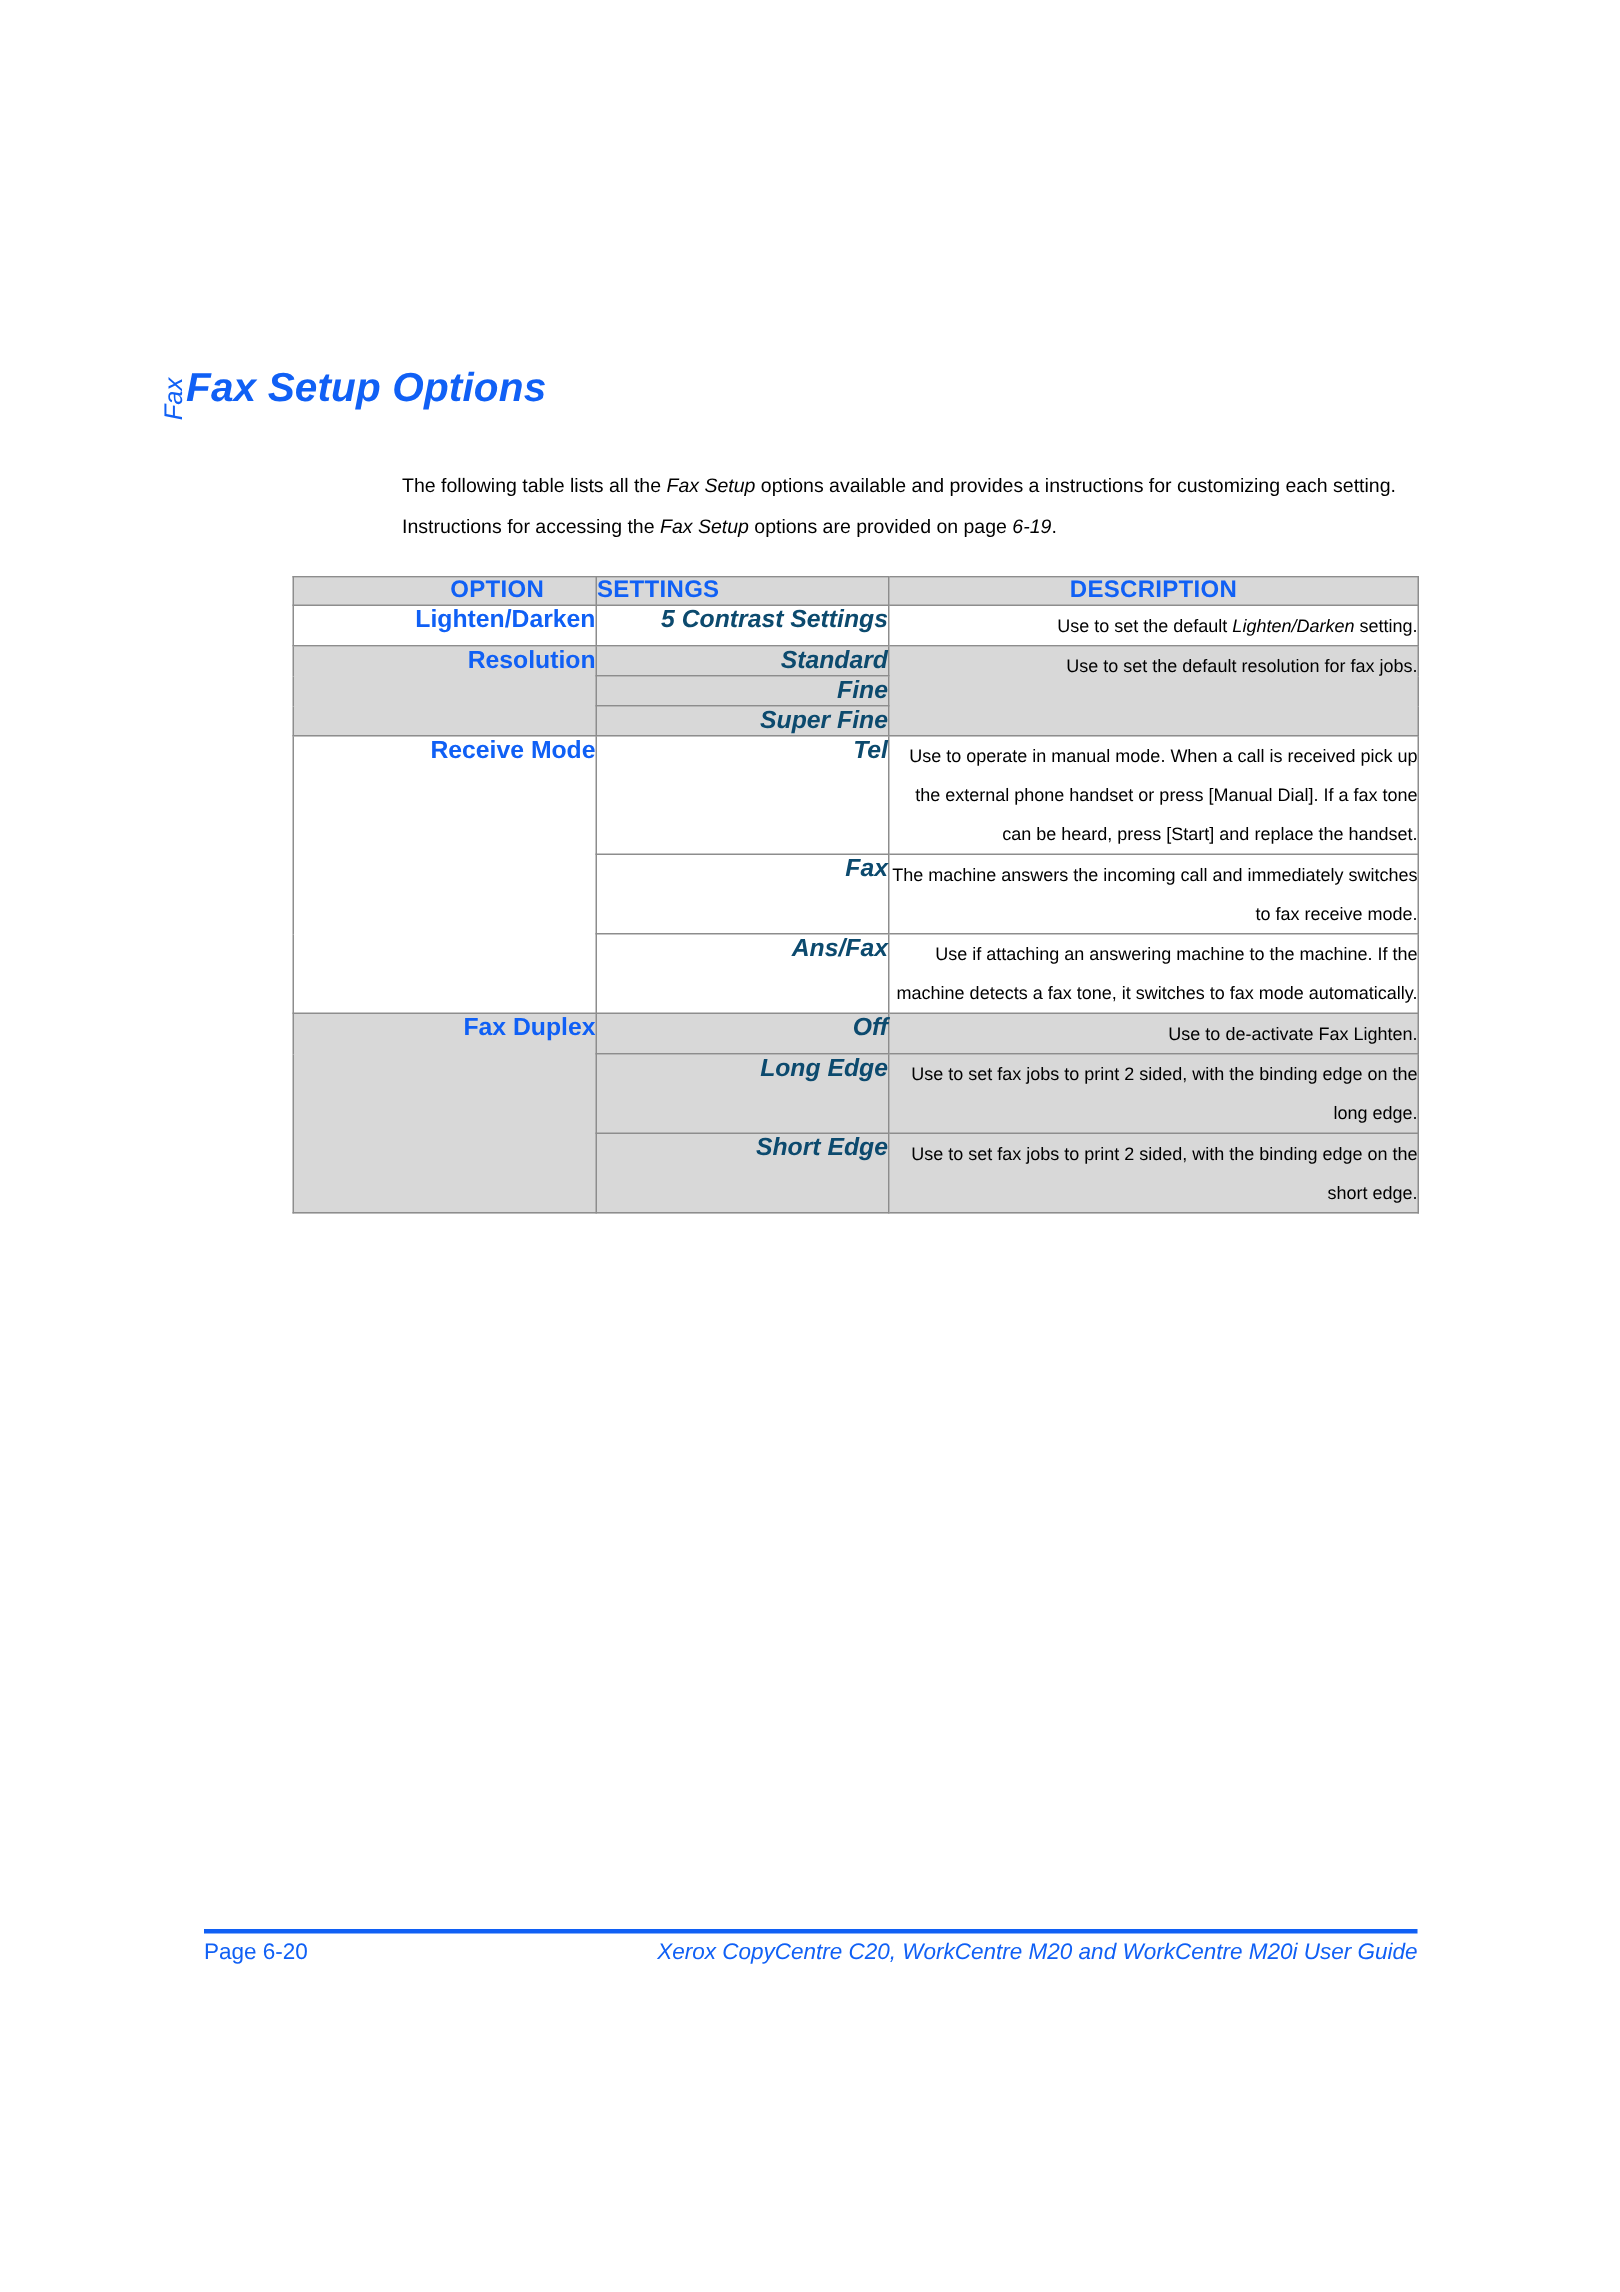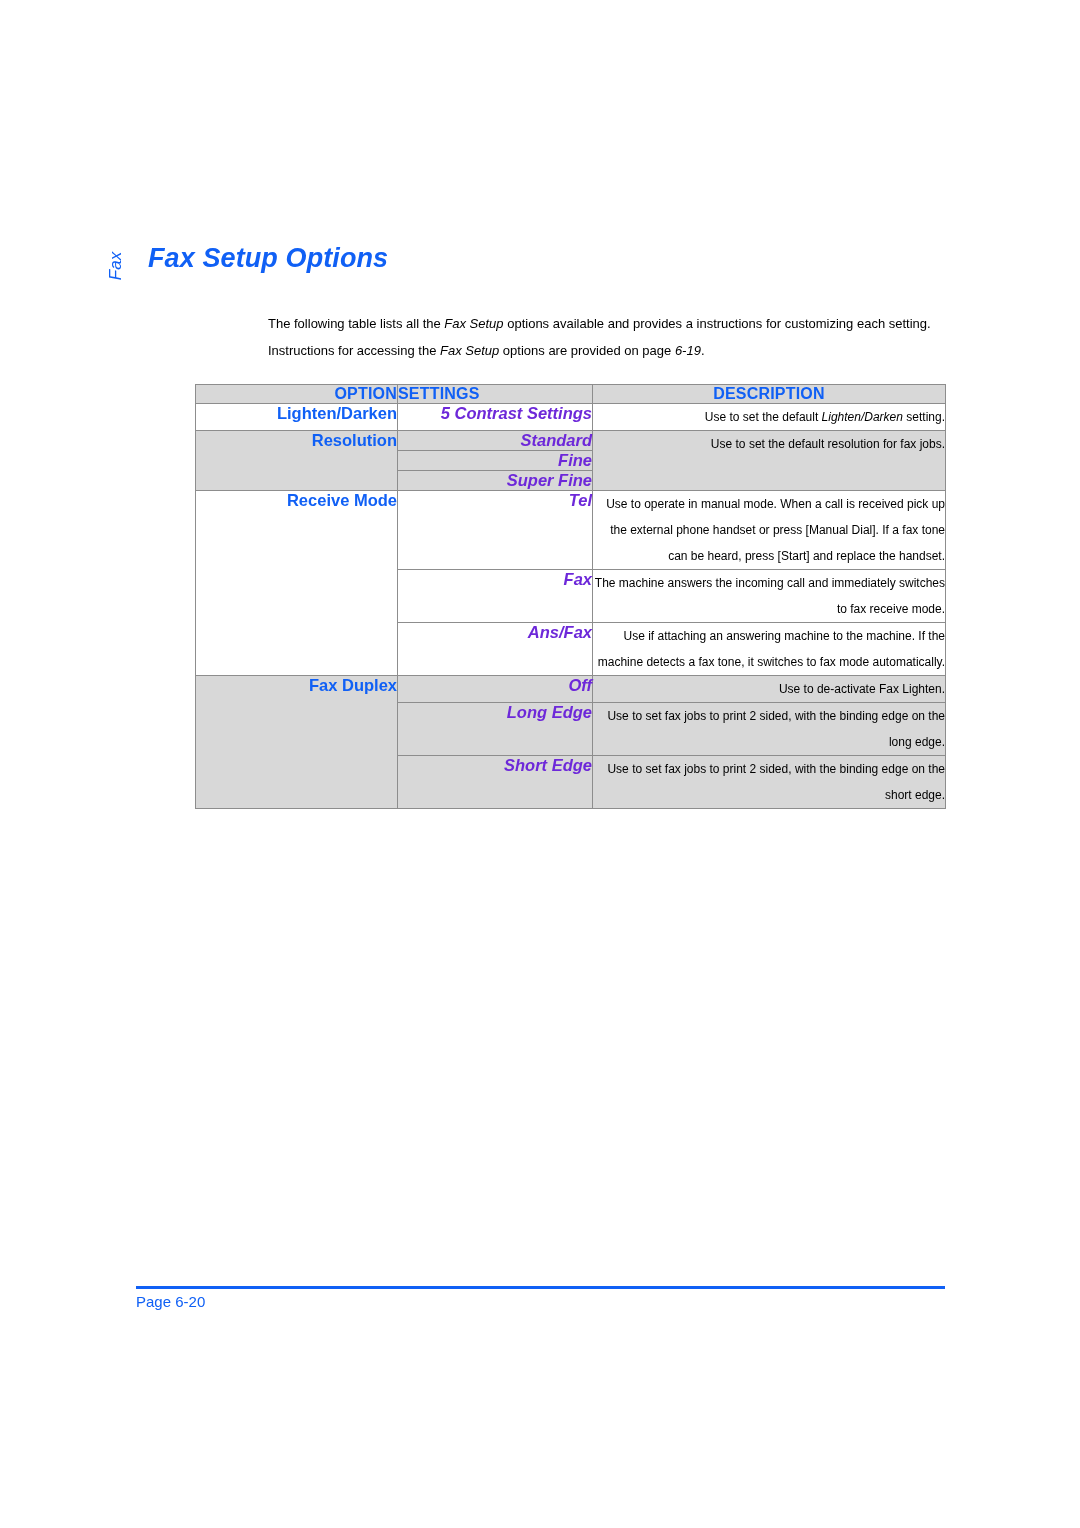--- a/index.html
+++ b/index.html
@@ -37,21 +37,21 @@
     transform-origin: center center;
     white-space: nowrap;
     font-size: 17px;
     font-style: italic;
     color: #1060f5;
     font-family: "Liberation Sans", sans-serif;
   }
 
   .page-title {
     position: absolute;
-    left: 148px;
+    left: 124px;
     top: 243px;
     font-size: 27px;
     font-weight: bold;
     font-style: italic;
     color: #1060f5;
     letter-spacing: 0.1px;
     white-space: nowrap;
   }
 
   
@@ -89,33 +89,33 @@
 
   .hdr-cell {
     background: #d8d8d8;
     color: #1060f5;
     font-weight: bold;
     font-size: 16px;
     text-align: center;
     padding: 11px 4px 12px 4px;
     letter-spacing: 0.2px;
   }
-  .hdr-cell.left { text-align: right; padding-left: 70px; }
+  .hdr-cell.left { text-align: center; padding-left: 70px; }
   .hdr-cell.mid  { text-align: left; }
   .hdr-cell.right{ text-align: center; }
 
   .opt-cell {
     color: #1060f5;
     font-weight: bold;
     font-size: 16.5px;
     padding: 9px 6px 10px 9px;
     white-space: nowrap;
   }
   .set-cell {
-    color: #6d28d9;
+    color: #0c4a6e;
     font-weight: bold;
     font-style: italic;
     font-size: 16.5px;
     text-align: center;
     padding: 9px 6px 10px 6px;
     white-space: nowrap;
   }
   .desc-cell {
     color: #000000;
     font-size: 12px;
@@ -226,14 +226,15 @@
       <tr>
         <td class="set-cell bg-grey">Short Edge</td>
         <td class="desc-cell bg-grey">Use to set fax jobs to print 2 sided, with the binding edge on the short edge.</td>
       </tr>
 
     </tbody>
   </table>
 
   <div class="footer-rule"></div>
   <div class="footer-left">Page 6-20</div>
+  <div class="footer-right">Xerox CopyCentre C20, WorkCentre M20 and WorkCentre M20i User Guide</div>
 
 </div>
 
 </body></html>

